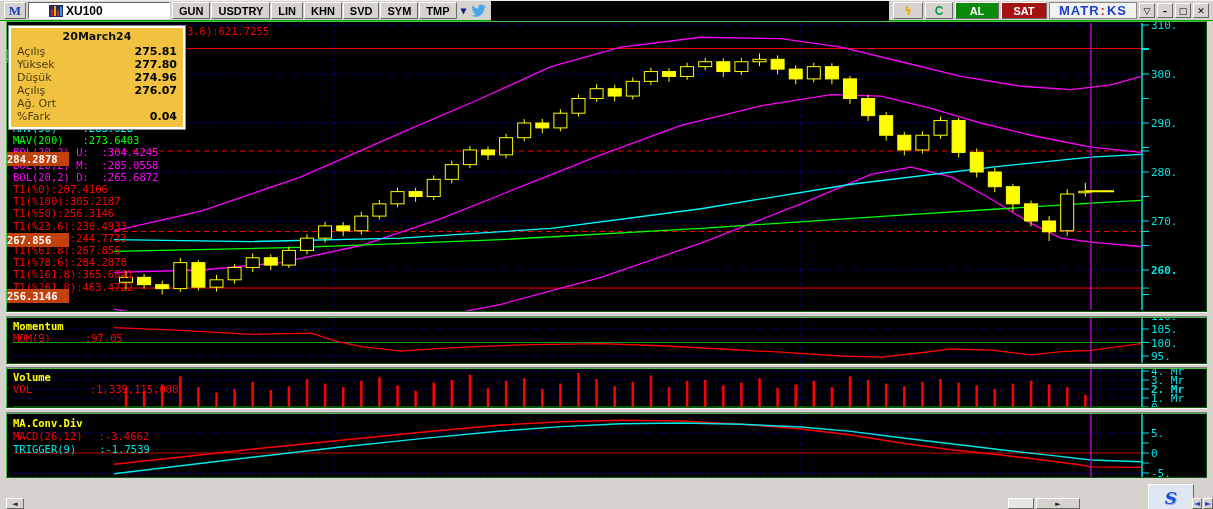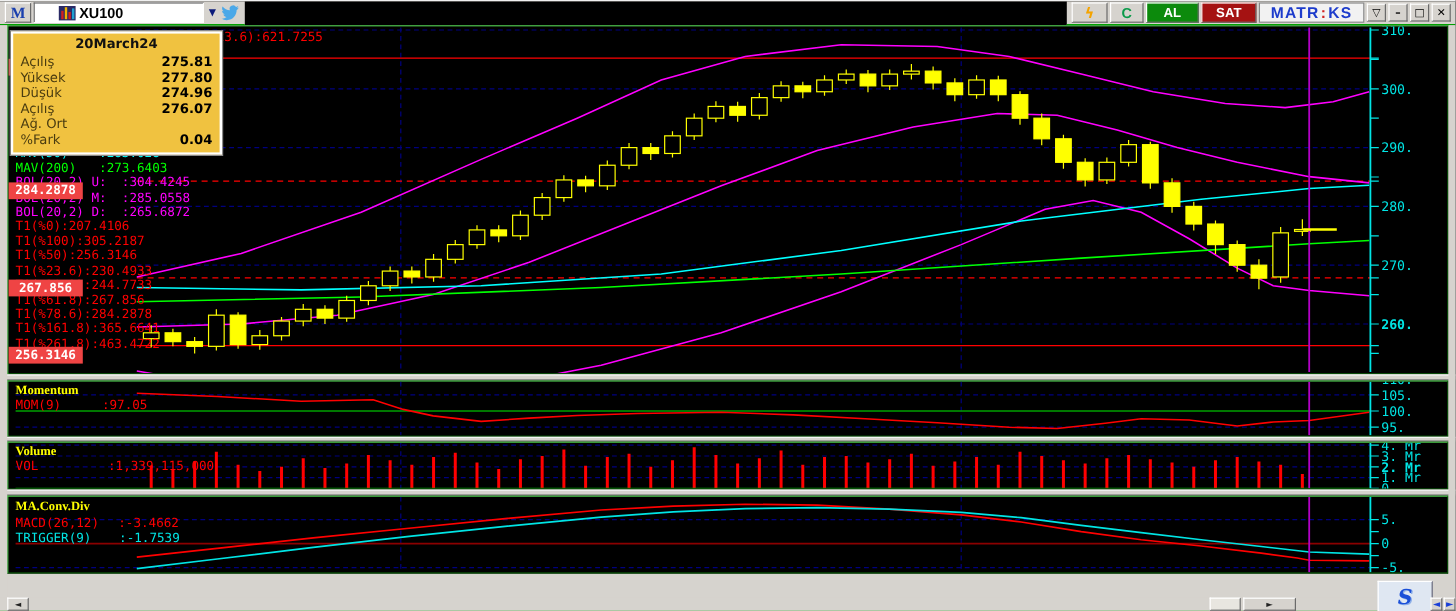--- a/index.html
+++ b/index.html
@@ -37,24 +37,24 @@
   #p-mom {top:316px;height:47px;}
   #p-vol {top:367px;height:40px;}
   #p-macd{top:412px;height:65px;}
   .splitter{position:absolute;left:0;width:1213px;background:#d6d3ce;border-top:1px solid #f4f4f4;border-bottom:1px solid #7a7a7a;box-sizing:border-box;}
   #sp1{top:311px;height:5px;} #sp2{top:363px;height:4px;} #sp3{top:407px;height:5px;}
   .edge{position:absolute;background:#d6d3ce;}
   #edge-l{left:0;top:20px;width:6px;height:477px;}
   #edge-r{right:0;top:20px;width:6px;height:477px;}
   
   .clabel{position:absolute;font:10.5px "DejaVu Sans Mono",monospace;white-space:pre;pointer-events:none;line-height:12px;}
-  .ptitle{font-weight:bold;color:#ffff00;font-family:Liberation Serif, serif;}
+  .ptitle{font-weight:bold;color:#ffff00;}
   .axlab{position:absolute;left:1142px;color:#00e5e5;font:11px "DejaVu Sans Mono",monospace;line-height:11px;white-space:nowrap;pointer-events:none;}
-  .redbox{position:absolute;left:1139px;width:62px;height:14px;background:#ef4444;color:#fff;
-          font:bold 10.5px "DejaVu Sans Mono",monospace;text-align:center;line-height:14px;pointer-events:none;}
+  .redbox{position:absolute;left:1139px;width:62px;height:14px;background:#c2410c;color:#fff;
+          font:bold 10.5px "DejaVu Sans Mono",monospace;text-align:left;line-height:14px;pointer-events:none;}
   
   #tooltip{position:absolute;left:2px;top:4px;width:160px;background:#f0c240;
            border:2px solid;border-color:#fff #fff #fff #fff;outline:1px solid #8a8a8a;padding:2px 6px 4px 6px;
            font:11px "DejaVu Sans",sans-serif;color:#111;}
   #tooltip .t-title{text-align:center;font-weight:bold;margin-bottom:2px;}
   #tooltip .t-row{display:flex;justify-content:space-between;line-height:13px;}
   #tooltip .t-row .lab{color:#4a3c10;}
   #tooltip .t-row .val{font-weight:bold;color:#000;}
   
   #timebar{position:absolute;left:0;top:477px;width:1213px;height:20px;background:#000;}
@@ -83,20 +83,29 @@
       <div class="tbtn" id="m-btn">M</div>
       <div id="symbol-box">
         <span class="mini-icon">
           <i style="left:2px;height:7px;background:#d02020;"></i>
           <i style="left:5px;height:10px;background:#f0b400;"></i>
           <i style="left:8px;height:6px;background:#d02020;"></i>
           <i style="left:11px;height:9px;background:#20a0d0;"></i>
         </span>
         <span>XU100</span>
       </div>
+      <span id="tb-buttons" style="display:flex;gap:1px;">
+          <div class="tbtn">GUN</div>
+          <div class="tbtn">USDTRY</div>
+          <div class="tbtn">LIN</div>
+          <div class="tbtn">KHN</div>
+          <div class="tbtn">SVD</div>
+          <div class="tbtn">SYM</div>
+          <div class="tbtn">TMP</div>
+        </span>
       <span class="drop-arrow">▼</span>
       <svg id="twitter-icon" viewBox="0 0 16 14">
         <path d="M15 2.2c-.5.3-1.1.5-1.7.6A2.9 2.9 0 0 0 14.6 1c-.6.4-1.2.6-1.9.8A2.9 2.9 0 0 0 7.6 4.5C5.2 4.4 3 3.2 1.5 1.4c-.8 1.4-.4 3.1.9 4a2.8 2.8 0 0 1-1.3-.4c0 1.4 1 2.7 2.3 3-.4.1-.9.1-1.3.1.4 1.2 1.5 2 2.7 2.1A5.8 5.8 0 0 1 .5 11.5 8.2 8.2 0 0 0 5 12.8c5.3 0 8.3-4.4 8.2-8.4.6-.4 1.1-.9 1.8-2.2z" fill="#4aa8e8"></path>
       </svg>
     </div>
     <div id="tb-right" class="tb-seg">
       <div class="tbtn" id="flash-btn">ϟ</div>
       <div class="tbtn" id="c-btn">C</div>
       <div class="tbtn" id="al-btn">AL</div>
       <div class="tbtn" id="sat-btn">SAT</div>

